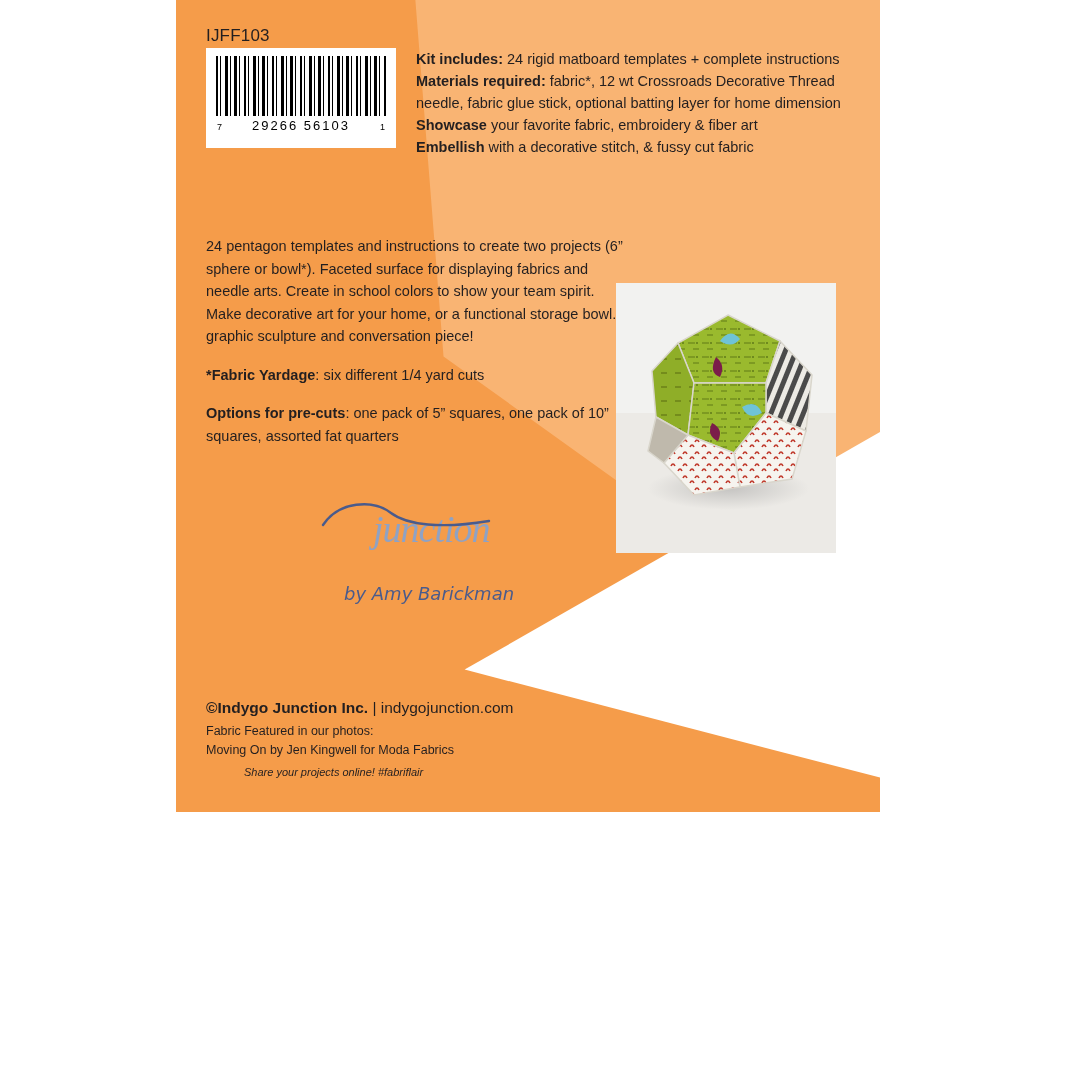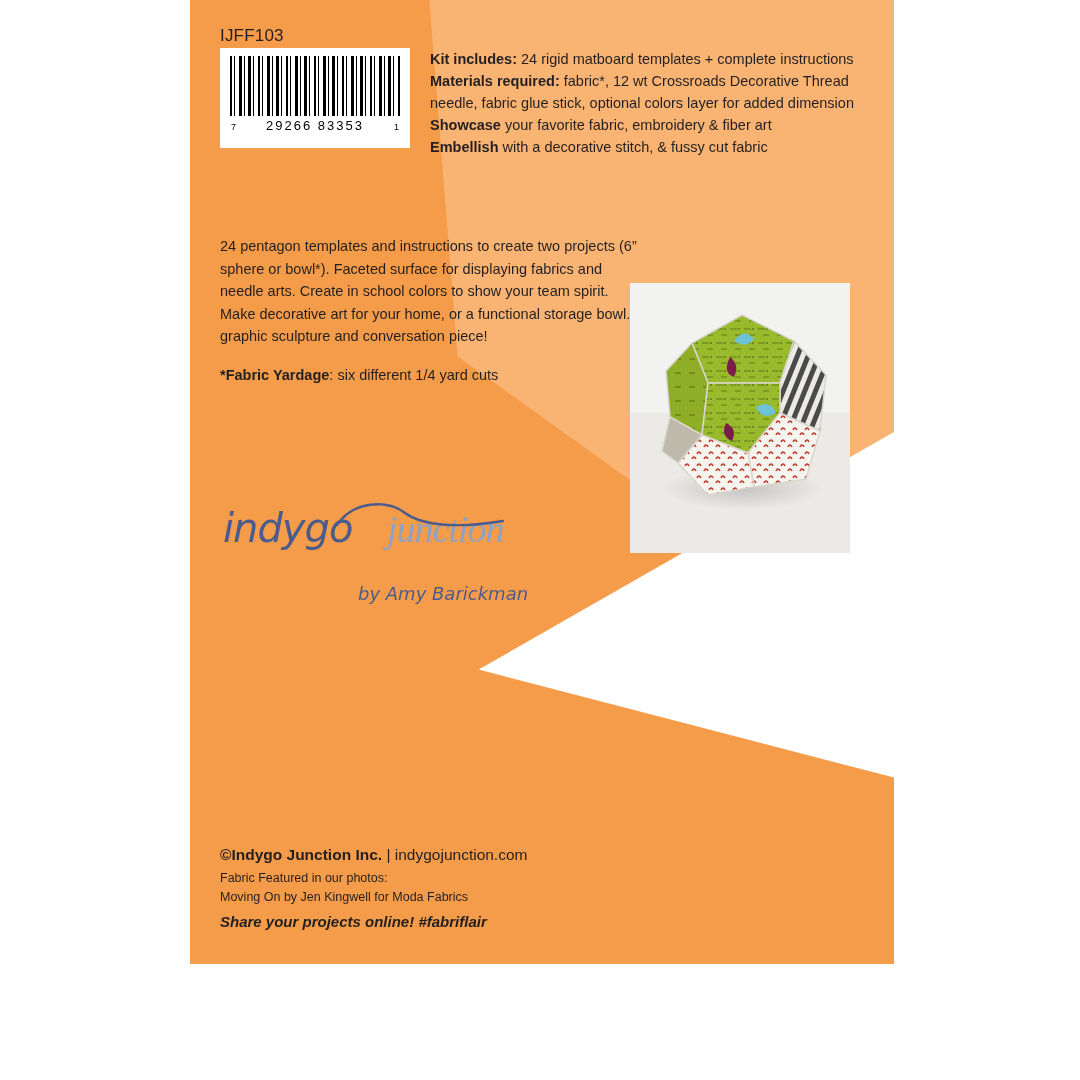--- a/index.html
+++ b/index.html
@@ -10,24 +10,24 @@
   body {
     width: 1080px;
     height: 1080px;
     font-family: "Liberation Sans", sans-serif;
     overflow: hidden;
   }
 
   
   #page {
     position: absolute;
-    left: 190px;
+    left: 176px;
     top: 0px;
     width: 704px;
-    height: 964px;
+    height: 812px;
     background: #f9b473;
     overflow: hidden;
   }
 
   
   .band-dark {
     position: absolute;
     left: 0;
     top: 0;
     width: 704px;
@@ -211,70 +211,74 @@
     font-size: 15.5px;
     margin-bottom: 6px;
   }
   .footer .copy b { font-weight: bold; }
   .footer .fine {
     font-size: 12.5px;
     line-height: 17px;
     margin-bottom: 2px;
   }
   .footer .share {
-    font-size: 15px;
-    font-style: italic;
-    font-weight: bold;
+    font-size: 11px;
+    font-style: italic;
+    font-weight: normal;
     margin-top: 7px;
+    margin-left: 38px;
   }
 </style>
 </head>
 <body>
 
 <div id="page">
 
   <div class="band-dark"></div>
   <div class="wedge-white"></div>
 
   <div id="content">
 
     <div class="sku">IJFF103</div>
 
     <div class="barcode-box">
       <div class="barcode-bars"></div>
       <div class="barcode-digits">
         <span>7</span>
-        <span class="mid">29266 83353</span>
+        <span class="mid">29266 56103</span>
         <span>1</span>
       </div>
     </div>
 
     <div class="kit-list">
       <div>
         <b>Kit includes:</b><span> 24 rigid matboard templates + complete instructions</span>
       </div>
       <div>
         <b>Materials required:</b><span> fabric*, 12 wt Crossroads Decorative Thread</span>
       </div>
       <div>
-        <span>needle, fabric glue stick, optional colors layer for added dimension</span>
+        <span>needle, fabric glue stick, optional batting layer for home dimension</span>
       </div>
       <div>
         <b>Showcase</b><span> your favorite fabric, embroidery &amp; fiber art</span>
       </div>
       <div>
         <b>Embellish</b><span> with a decorative stitch, &amp; fussy cut fabric</span>
       </div>
     </div>
 
 
     <div class="desc">
       <p>24 pentagon templates and instructions to create two projects (6” sphere or bowl*). Faceted surface for displaying fabrics and needle arts. Create in school colors to show your team spirit. Make decorative art for your home, or a functional storage bowl. A graphic sculpture and conversation piece!</p>
       <p>
         <b>*Fabric Yardage</b><span>: six different 1/4 yard cuts</span>
+      </p>
+      <p>
+        <b>Options for pre-cuts</b><span>: one pack of 5” squares, one pack of 10” squares, assorted fat quarters</span>
       </p>
     </div>
 
     <div class="photo">
       <div class="table-surface"></div>
       <div class="shadow"></div>
       <svg viewBox="0 0 220 270" width="220" height="270" style="position:absolute;left:0;top:0">
         <defs>
           <pattern id="greenfab" width="14" height="14" patternUnits="userSpaceOnUse">
             <rect width="14" height="14" fill="#9aba2e"></rect>
@@ -312,21 +316,20 @@
         <polygon points="40,134 72,152 48,180 32,168" fill="#bfb9ac" stroke="#d9d6cc" stroke-width="1.5"></polygon>
 
         <path d="M104 58 q10 -14 20 -2 q-8 10 -20 2 z" fill="#6fc3d6"></path>
         <path d="M100 74 q10 8 4 20 q-12 -4 -4 -20 z" fill="#7b1d4a"></path>
         <path d="M126 124 q14 -8 20 6 q-14 8 -20 -6 z" fill="#6fc3d6"></path>
         <path d="M96 140 q12 6 6 18 q-12 -5 -6 -18 z" fill="#7b1d4a"></path>
       </svg>
     </div>
 
     <div class="logo">
-      <div class="logo-indygo">indygo</div>
       <div class="logo-junction">junction</div>
       <svg class="logo-swoosh" viewBox="0 0 170 34">
         <path d="M2 26 C 18 2, 52 0, 70 14 C 86 26, 120 30, 168 22" fill="none" stroke="#4a5b8c" stroke-width="2.4" stroke-linecap="round"></path>
       </svg>
       <div class="logo-by">by Amy Barickman</div>
     </div>
 
     <div class="footer">
       <div class="copy">
         <b>©Indygo Junction Inc.</b><span> | </span><span>indygojunction.com</span>

